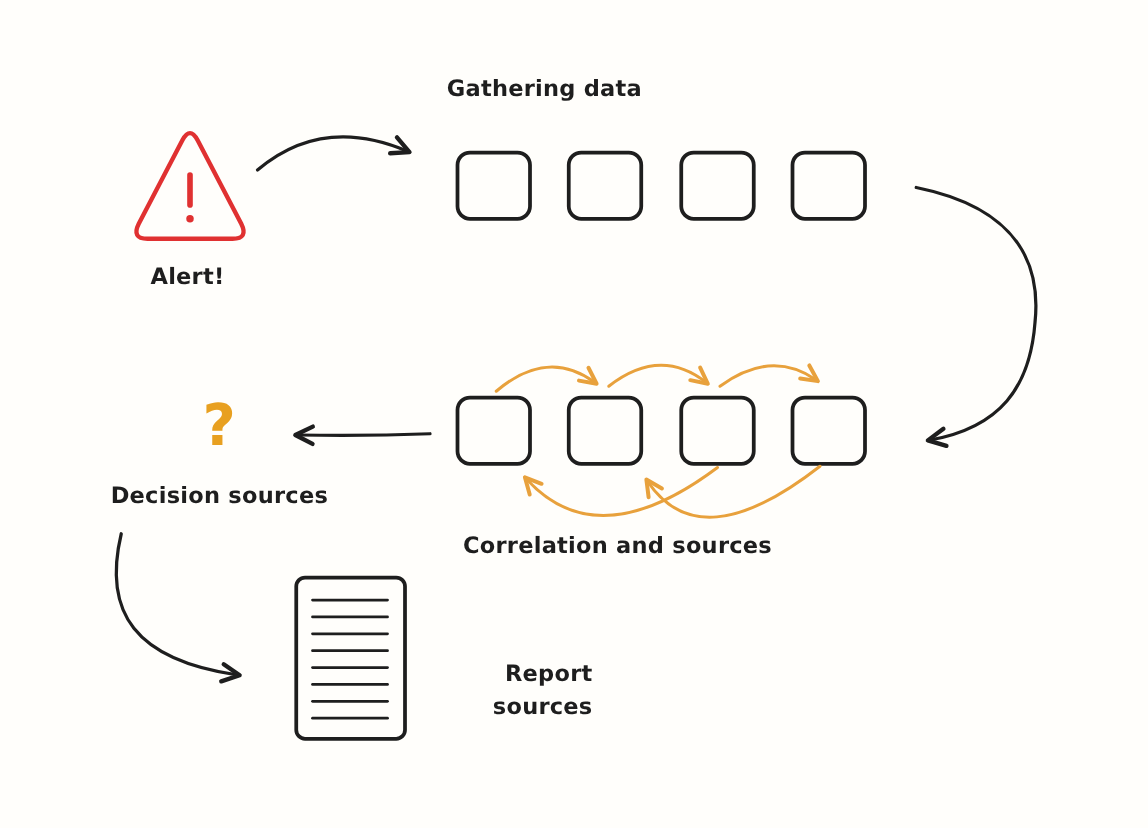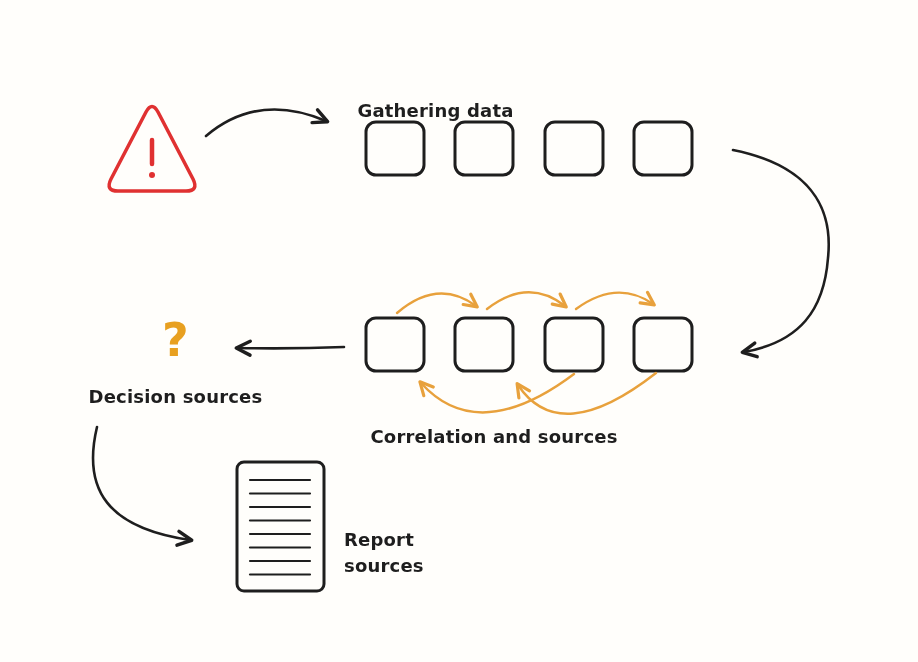--- a/index.html
+++ b/index.html
@@ -20,20 +20,21 @@
     left: 0;
     top: 0;
   }
   .label {
     position: absolute;
     font-weight: bold;
     color: #1e1e1e;
     font-size: 18px;
     letter-spacing: 0.2px;
     line-height: 26px;
+    text-align: right;
   }
   .center { text-align: center; }
   .qmark {
     position: absolute;
     font-weight: bold;
     color: #e8a020;
     font-size: 46px;
     line-height: 46px;
   }
 </style>
@@ -99,24 +100,25 @@
         <line x1="250" y1="507" x2="310" y2="507"></line>
         <line x1="250" y1="520.5" x2="310" y2="520.5"></line>
         <line x1="250" y1="534" x2="310" y2="534"></line>
         <line x1="250" y1="547.5" x2="310" y2="547.5"></line>
         <line x1="250" y1="561" x2="310" y2="561"></line>
         <line x1="250" y1="574.5" x2="310" y2="574.5"></line>
       </g>
     </g>
   </svg>
 
-  <div class="label center" style="left:318px; top:59px; width:235px;margin-top:39px;">
+  <div class="label center" style="left:318px; top:59px; width:235px;">
     <div>Gathering data</div>
   </div>
 
+  <div class="label center" style="left:100px; top:209px; width:100px;">Alert!</div>
 
   <div class="label center" style="left:360px; top:424px; width:268px;">Correlation and sources</div>
 
   <div class="qmark" style="left:162px; top:317px;">?</div>
 
   <div class="label center" style="left:78px; top:384px; width:195px;">Decision sources</div>
 
   <div class="label" style="left:344px; top:527px; width:130px;">
     <div>Report</div>
     <div>sources</div>

